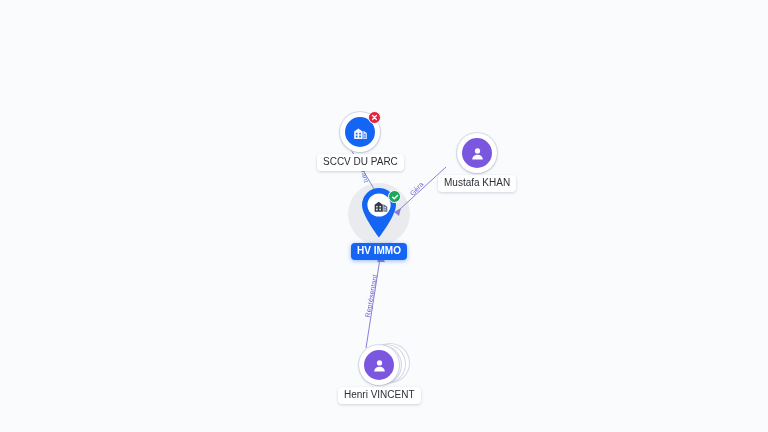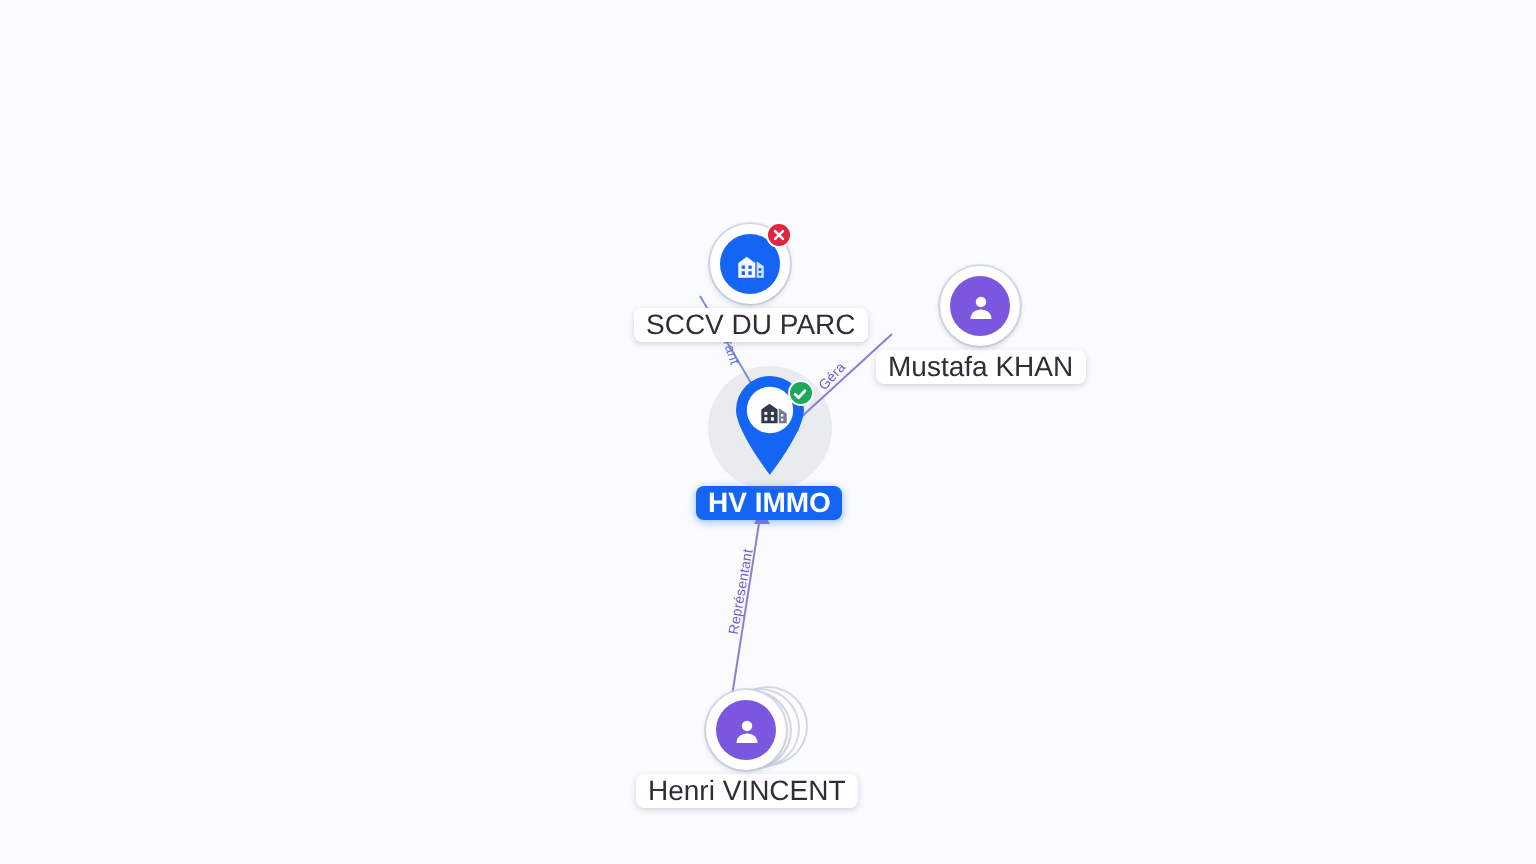--- a/index.html
+++ b/index.html
@@ -67,21 +67,21 @@
   }
   .badge svg { display:block; }
 
   
   .label-pill {
     margin-top: 2px;
     padding: 2px 6px 3px;
     border-radius: 4px;
     background: #ffffff;
     color: #2b2f38;
-    font-size: 14px;
+    font-size: 10px;
     line-height: 12px;
     white-space: nowrap;
     box-shadow: 0 1px 3px rgba(40,50,80,.20);
   }
   .label-pill.selected {
     background: #1565f5;
     color: #ffffff;
     font-weight: bold;
     box-shadow: 0 1px 4px rgba(21,101,245,.45);
   }
@@ -192,21 +192,21 @@
       </svg>
       <div class="badge pin-badge" style="background:#1aa85a;">
         <svg width="8" height="8" viewBox="0 0 10 10">
           <path d="M2 5.2 L4.1 7.3 L8.1 3" stroke="#ffffff" stroke-width="1.8" fill="none" stroke-linecap="round" stroke-linejoin="round"></path>
         </svg>
       </div>
     </div>
     <div class="label-pill selected" style="margin-top:-2px;">HV IMMO</div>
   </div>
 
-  <div class="node" style="left:318px; top:345px;">
+  <div class="node" style="left:338px; top:345px;">
     <div class="disc-wrap">
       <div class="stack-card" style="left:12px; top:-1px;"></div>
       <div class="stack-card" style="left:8px; top:0px;"></div>
       <div class="stack-card" style="left:4px; top:1px;"></div>
       <div class="disc-ring"></div>
       <div class="disc-core" style="background:#7b57e0;">
         <svg width="17" height="17" viewBox="0 0 24 24" fill="#ffffff">
           <circle cx="12" cy="8.4" r="3.7"></circle>
           <path d="M4.6 20.4c0-4.1 3.3-6.6 7.4-6.6s7.4 2.5 7.4 6.6H4.6z"></path>
         </svg>

